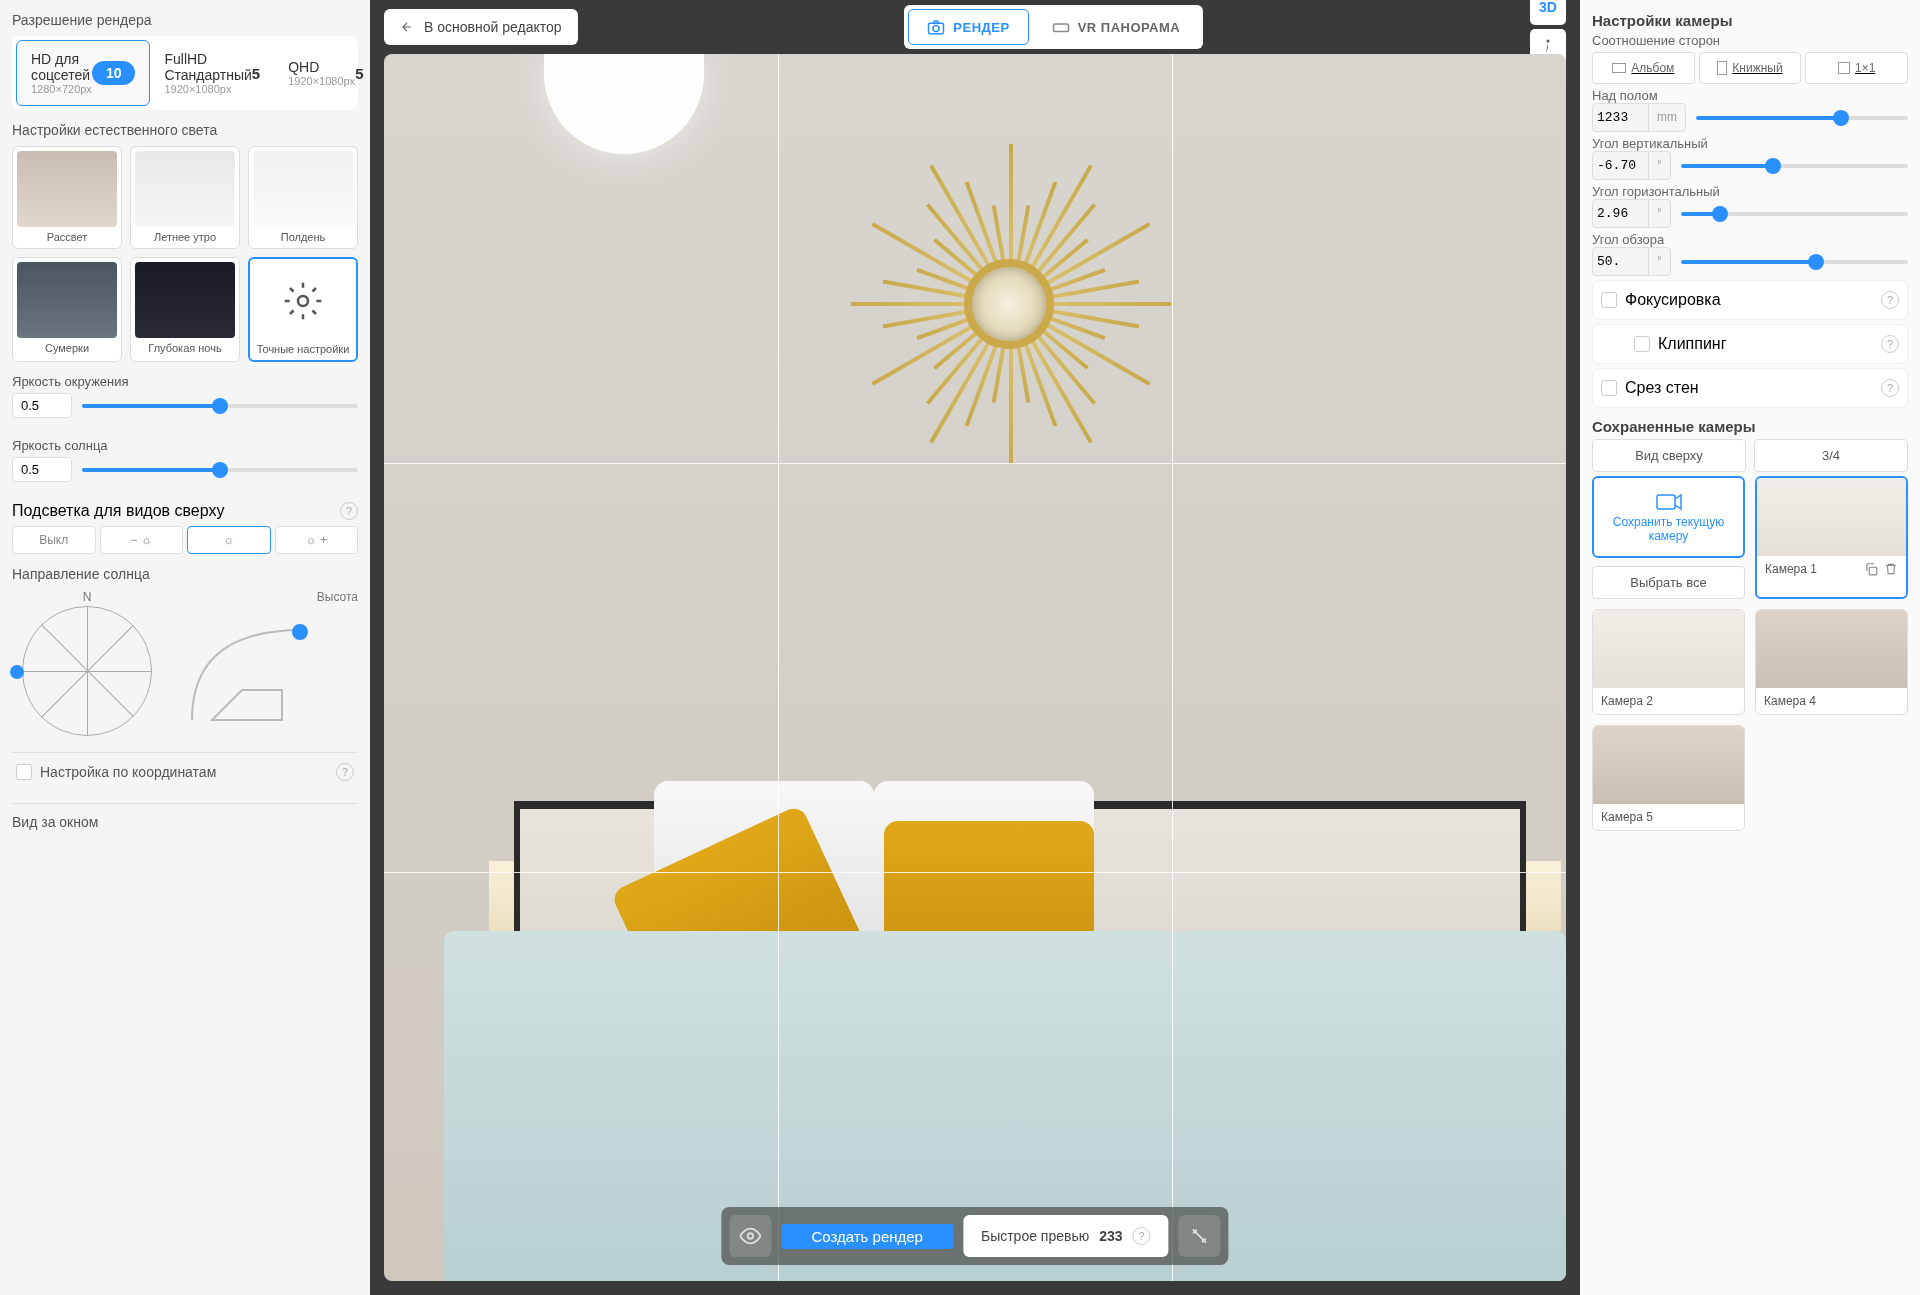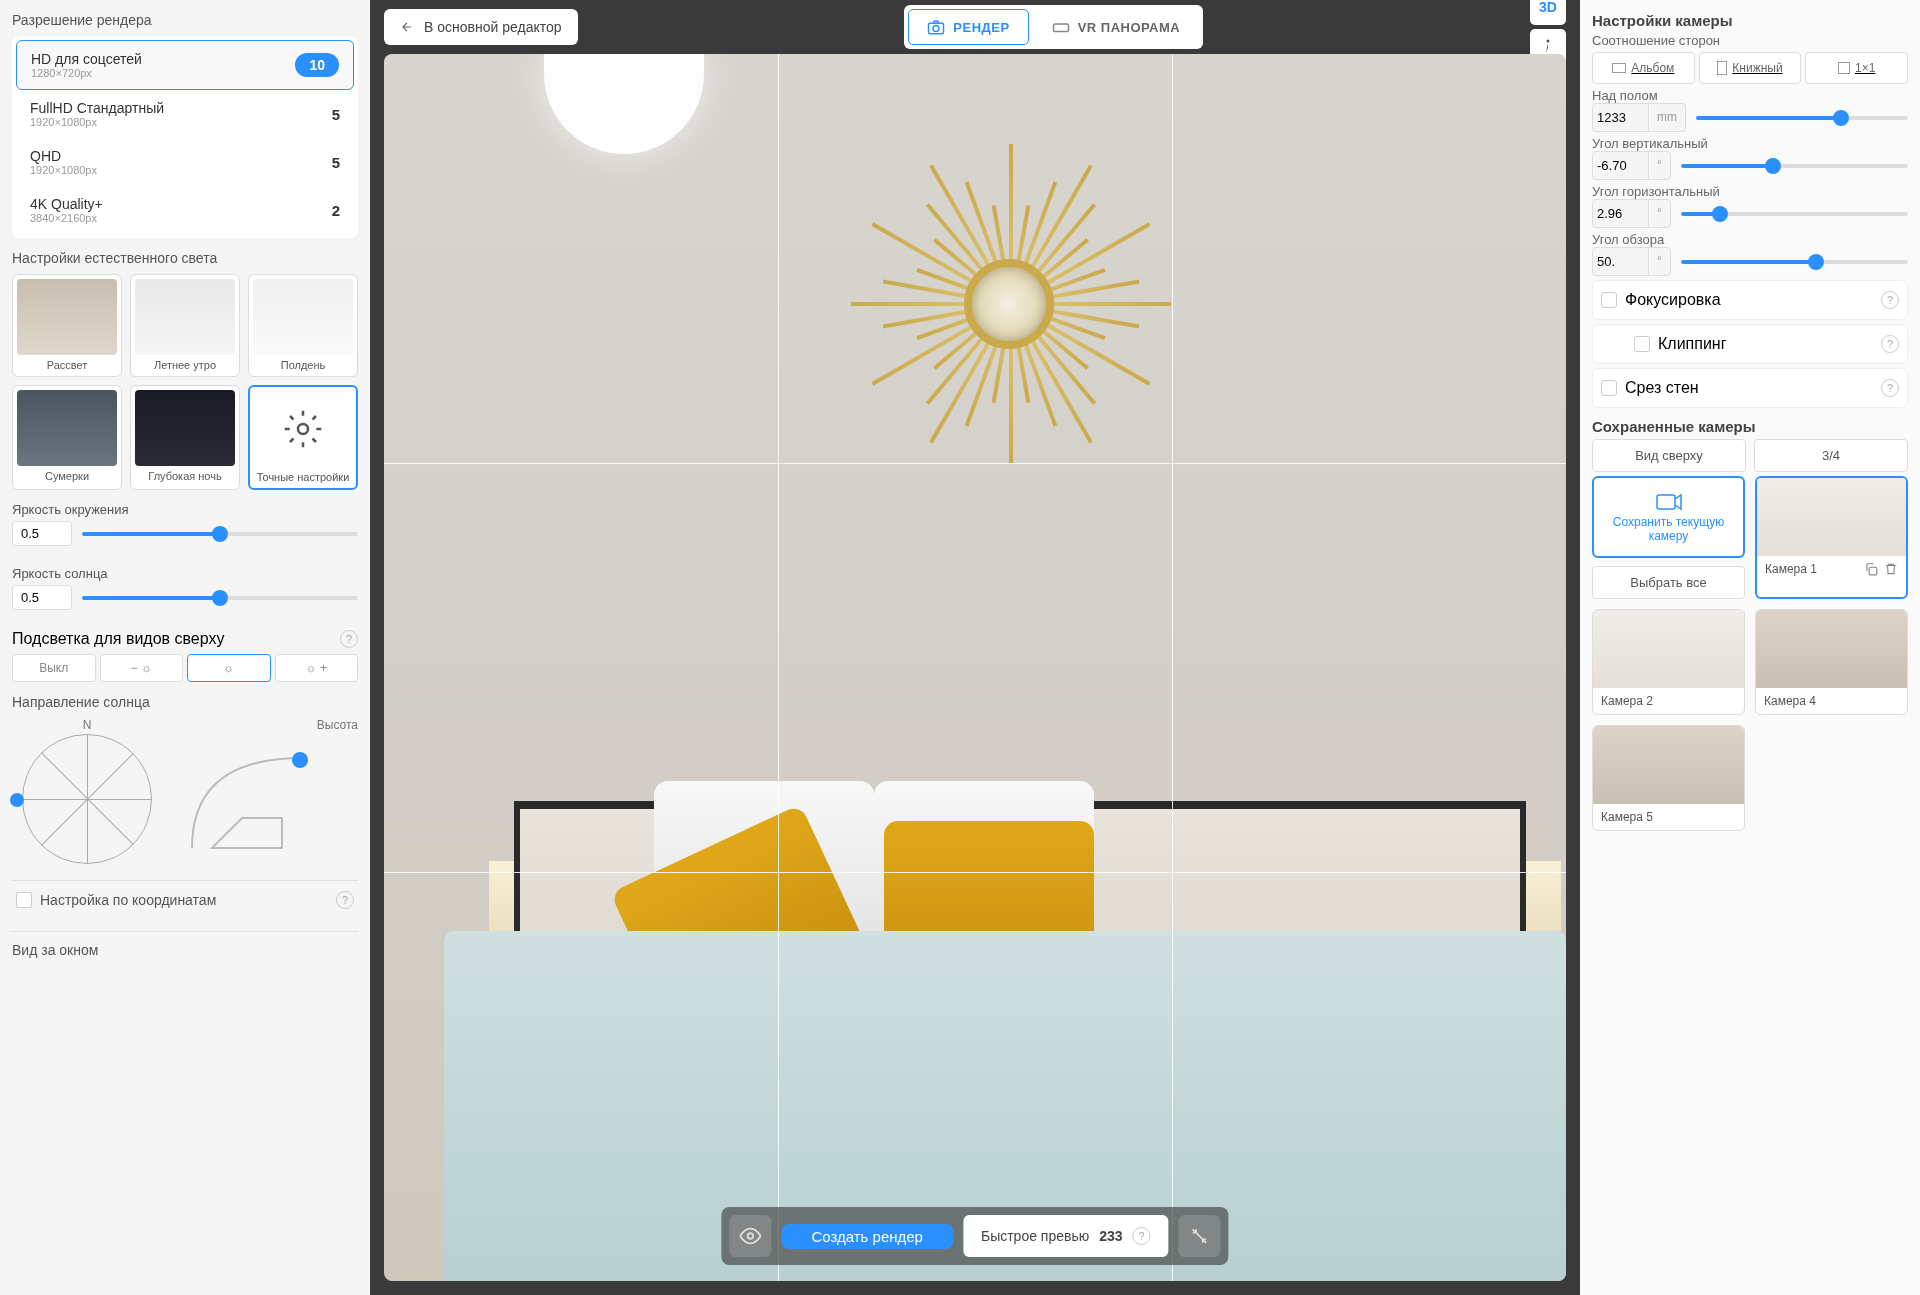--- a/index.html
+++ b/index.html
@@ -2,21 +2,21 @@
 <html><head>
 <meta charset="utf-8">
 <style>
 * { box-sizing: border-box; margin: 0; padding: 0; font-family: -apple-system, BlinkMacSystemFont, "Segoe UI", Arial, sans-serif; }
 body { background: #f0f0f0; width: 1920px; height: 1295px; overflow: hidden; display: flex; }
 
 
 .left-panel { width: 370px; background: #f5f5f5; padding: 12px; overflow-y: auto; display: flex; flex-direction: column; gap: 12px; }
 .section-title { font-size: 14px; color: #555; margin-bottom: 8px; }
 
-.res-list { background: #fff; border-radius: 8px; padding: 4px; display: flex; flex-direction: column; }
+.res-list { background: #fff; border-radius: 8px; padding: 4px; display: flex; }
 .res-item { display: flex; justify-content: space-between; align-items: center; padding: 10px 14px; border-radius: 6px; cursor: pointer; }
 .res-item.active { background: #f8f8f8; border: 1px solid #2a90ff; }
 .res-item .name { font-size: 14px; color: #333; font-weight: 500; }
 .res-item .dim { font-size: 11px; color: #999; }
 .res-item .badge { background: #2a90ff; color: #fff; border-radius: 16px; padding: 4px 14px; font-weight: 700; font-size: 14px; }
 .res-item .count { font-size: 15px; font-weight: 700; color: #333; }
 
 .light-grid { display: grid; grid-template-columns: repeat(3, 1fr); gap: 8px; }
 .light-item { background: #fff; border-radius: 6px; padding: 4px; text-align: center; cursor: pointer; border: 1px solid #ddd; }
 .light-item.selected { border: 2px solid #2a90ff; }
@@ -77,34 +77,34 @@
 .pillow.gold { background:linear-gradient(#e0a818,#c89010); width:210px; height:160px; }
 .bed-sheet { position:absolute; bottom:0; left:60px; right:0; height:350px; background:linear-gradient(#d0e0e0,#b8d0d0); border-radius:10px 10px 0 0; }
 .nightstand { position:absolute; bottom:260px; width:120px; height:70px; background:linear-gradient(#f0ece4,#e4e0d8); }
 .lamp-base { position:absolute; bottom:320px; width:40px; height:100px; }
 .lamp-shade { width:70px; height:70px; background:linear-gradient(#f8f0d8,#ece0c0); margin-left:-15px; }
 .lamp-stand { width:8px; height:50px; background:linear-gradient(#d4b454,#b89434); margin:0 auto; }
 .lamp-foot { width:40px; height:10px; background:linear-gradient(#d4b454,#b89434); border-radius:50%; }
 
 .bottom-bar { position:absolute; bottom:16px; left:50%; transform:translateX(-50%); display:flex; gap:10px; align-items:center; background:rgba(74,74,74,0.7); padding:8px; border-radius:8px; }
 .eye-btn, .toggle-btn { width:42px; height:42px; background:rgba(255,255,255,0.15); border:none; border-radius:6px; cursor:pointer; display:flex; align-items:center; justify-content:center; color:#ddd; }
-.render-btn { background:#2a90ff; color:#fff; border:none; border-radius:8px; padding:4px 30px; font-size:15px; cursor:pointer; }
+.render-btn { background:#2a90ff; color:#fff; border:none; border-radius:3px; padding:4px 30px; font-size:15px; cursor:pointer; }
 .preview-btn { background:#fff; border:none; border-radius:6px; padding:12px 18px; font-size:14px; cursor:pointer; display:flex; align-items:center; gap:10px; color:#444; }
 .preview-btn .num { font-weight:700; }
 
 
 .right-panel { width: 340px; background:#fafafa; padding:12px; overflow-y:auto; display:flex; flex-direction:column; gap:4px; }
 .right-panel h2 { font-size:15px; color:#444; font-weight:600; }
 .right-panel .sub { font-size:13px; color:#666; }
 .ratio-seg { display:flex; gap:4px;text-decoration:underline; }
 .ratio-seg button { flex:1; border:1px solid #ddd; background:#fff; padding:8px 6px; border-radius:4px; font-size:12px; cursor:pointer; color:#666; display:flex; align-items:center; justify-content:center; gap:5px; }
 
 .num-row { display:flex; align-items:center; gap:10px; }
 .num-input { display:flex; border:1px solid #ddd; border-radius:4px; background:#f5f5f5; }
-.num-input input { border:none; width:55px; padding:6px 4px; background:transparent; font-size:13px; text-align:left; }
+.num-input input { border:none; width:55px; padding:6px 4px; background:transparent; font-size:13px; text-align:left;font-family:Liberation Mono, monospace; }
 .num-input .unit { padding:6px 8px; font-size:12px; color:#999; border-left:1px solid #ddd; }
 
 .chk-panel-row { display:flex; align-items:center; justify-content:space-between; padding:10px 8px; background:#fff; border:1px solid #eee; border-radius:6px; }
 
 .saved-cams-btns { display:flex; gap:8px; }
 .saved-cams-btns button { flex:1; border:1px solid #ddd; background:#fff; padding:8px; border-radius:4px; font-size:13px; cursor:pointer; color:#555; }
 
 .cam-grid { display:grid; grid-template-columns:1fr 1fr; gap:10px; }
 .cam-card { border:1px solid #ddd; border-radius:6px; background:#fff; overflow:hidden; cursor:pointer; }
 .cam-card.selected { border:2px solid #2a90ff; }

